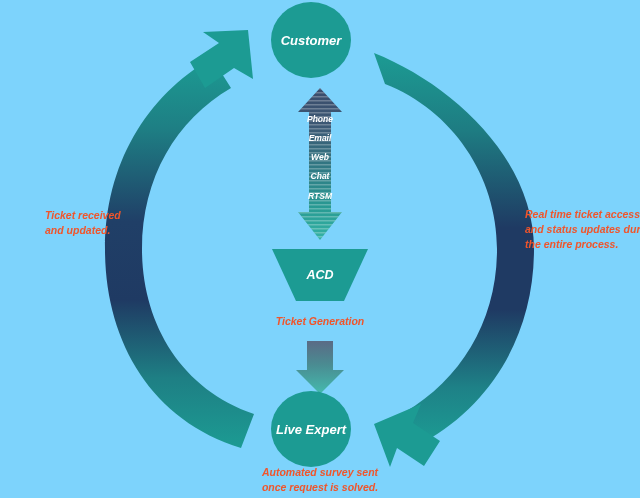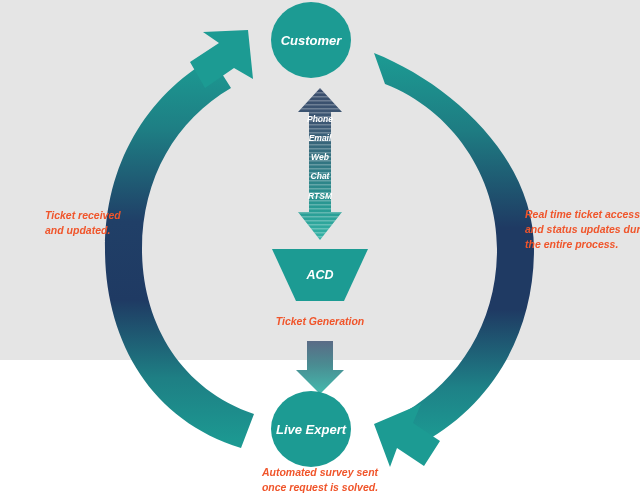--- a/index.html
+++ b/index.html
@@ -9,22 +9,22 @@
   }
   body {
     width: 640px;
     height: 498px;
     font-family: "Liberation Sans", sans-serif;
     overflow: hidden;
   }
   #diagram-root {
     position: relative;
     width: 640px;
-    height: 360px;
-    background: #e5e5e5;
+    height: 498px;
+    background: #7dd3fc;
   }
   #diagram-svg {
     position: absolute;
     left: 0;
     top: 0;
     width: 640px;
     height: 498px;
   }
   .node-label {
     font-style: italic;

